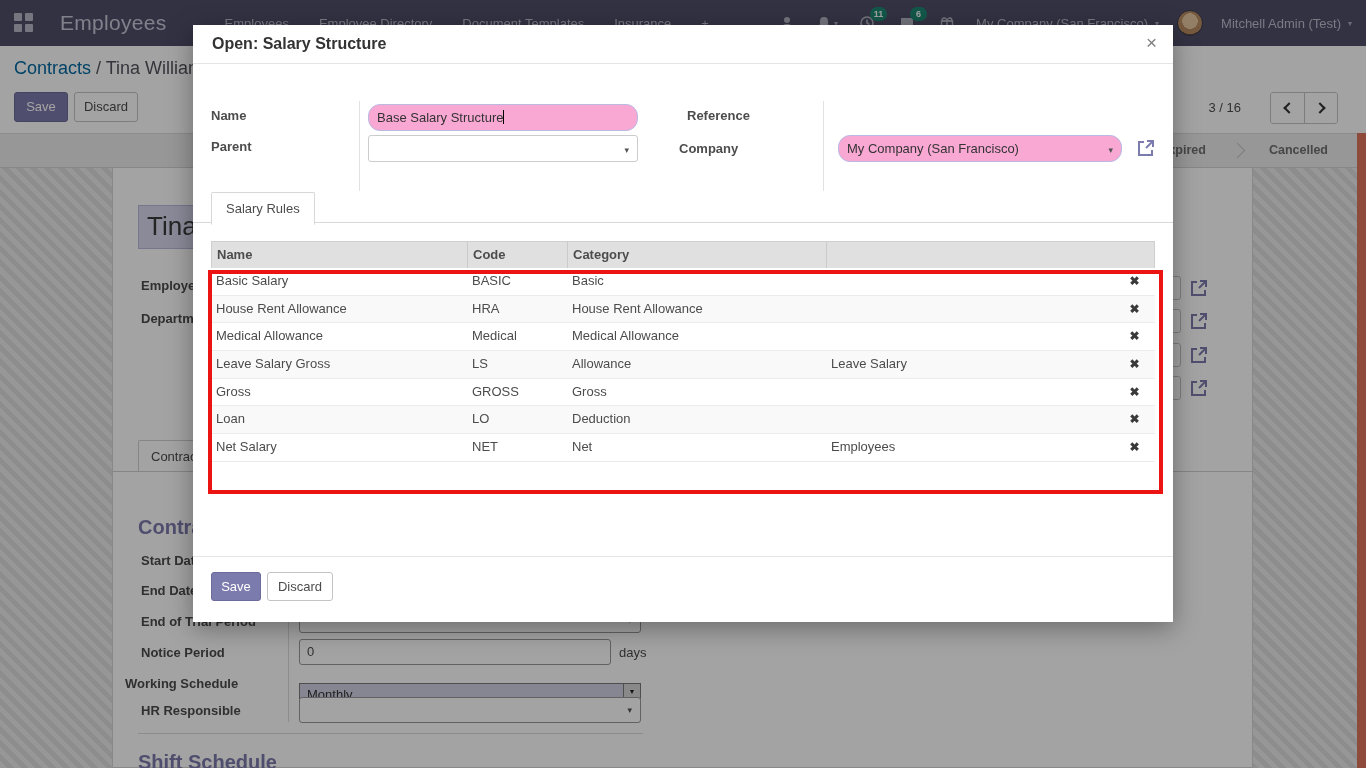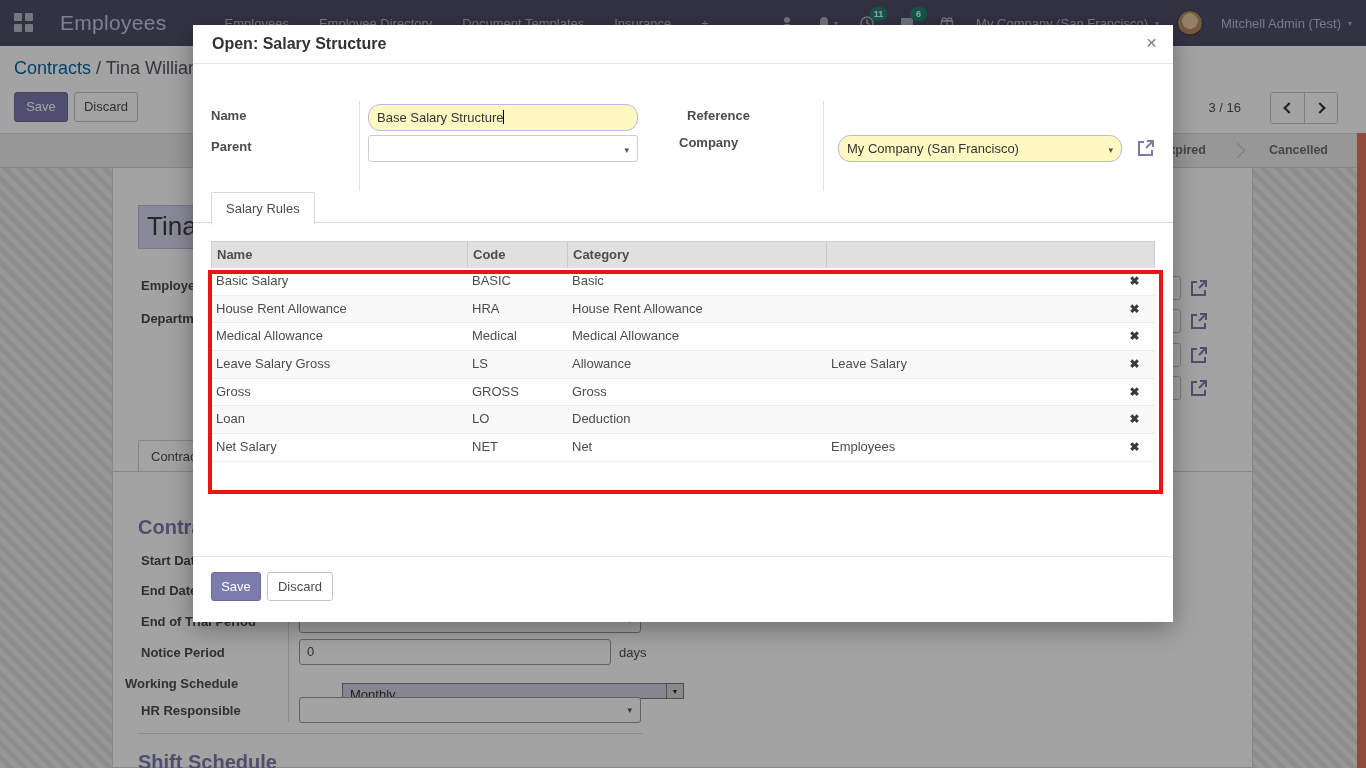--- a/index.html
+++ b/index.html
@@ -73,21 +73,21 @@
 
   
   .modal { position:absolute; left:193px; top:25px; width:980px; height:597px; background:#fff; z-index:50; box-shadow:0 6px 24px rgba(0,0,0,.35); }
   .modal-header { position:relative; height:39px; border-bottom:1px solid #e5e5e5; }
   .modal-title { position:absolute; left:19px; top:10px; font-size:16px; font-weight:bold; color:#333; }
   .modal-close { position:absolute; right:16px; top:8px; font-size:19px; color:#808080; cursor:pointer; line-height:20px; }
 
   .mlabel { position:absolute; font-size:13px; font-weight:bold; color:#4c4c4c; }
   .colsep { position:absolute; top:76px; height:90px; border-left:1px solid #e2e2e2; }
   .minput { position:absolute; height:27px; font-size:13px; color:#333; padding:5px 8px; white-space:nowrap; overflow:hidden; }
-  .minput.hl { background:#fef9c3; border:1px solid #b9b9e2; border-radius:12px; }
+  .minput.hl { background:#f9a8d4; border:1px solid #b9b9e2; border-radius:12px; }
   .minput.plain { background:#fff; border:1px solid #ccc; border-radius:3px; }
   .caret-bar { display:inline-block; width:1px; height:14px; background:#000; vertical-align:-2px; }
   .m-caret { position:absolute; right:8px; top:9px; font-size:9px; color:#555; }
 
   .mtab { position:absolute; left:18px; top:167px; padding:8px 14px; background:#fff; border:1px solid #d8d8d8; border-bottom:1px solid #fff; border-radius:2px 2px 0 0; font-size:13px; color:#4c4c4c; cursor:pointer; z-index:2; }
   .mtabline { position:absolute; left:0; top:197px; width:980px; border-bottom:1px solid #d8d8d8; z-index:1; }
 
   .mtable { position:absolute; left:18px; top:216px; width:944px; }
   .mthead { display:flex; height:27px; background:#e0e0e0; border:1px solid #cfcfcf; border-bottom:none; }
   .mthead .cell { font-weight:bold; color:#4c4c4c; border-right:1px solid #cacaca; }
@@ -237,21 +237,21 @@
       <div class="flabel" style="left:28px; top:477px;">Notice Period</div>
       <div class="flabel" style="left:12px; top:508px;">Working Schedule</div>
       <div class="flabel" style="left:28px; top:535px;">HR Responsible</div>
       <div class="vline"></div>
 
       <div class="bg-input" style="left:186px; top:439px; width:342px; height:26px;">
           <span class="dd-caret">▾</span>
         </div>
       <div class="bg-input" style="left:186px; top:471px; width:312px; height:26px;">0</div>
       <div class="days-suffix" style="left:506px; top:477px;">days</div>
-      <div class="bg-select" style="left:186px; top:515px; width:342px; height:16px;margin-left:43px;">
+      <div class="bg-select" style="left:186px; top:515px; width:342px; height:16px;">
         <span>Monthly</span>
         <span class="sel-btn">▼</span>
       </div>
       <div class="bg-input" style="left:186px; top:529px; width:342px; height:26px;">
           <span class="dd-caret">▾</span>
         </div>
 
       <div class="hline"></div>
       <div class="sec-head" style="left:25px; top:583px;">Shift Schedule</div>
     </div>
@@ -262,21 +262,21 @@
 
   <div class="modal">
     <div class="modal-header">
       <div class="modal-title">Open: Salary Structure</div>
       <div class="modal-close">×</div>
     </div>
 
     <div class="mlabel" style="left:18px; top:83px;">Name</div>
     <div class="mlabel" style="left:18px; top:114px;">Parent</div>
     <div class="mlabel" style="left:486px; top:83px;padding-left:8px;">Reference</div>
-    <div class="mlabel" style="left:486px; top:110px;">Company</div>
+    <div class="mlabel" style="left:486px; top:116px;">Company</div>
     <div class="colsep" style="left:166px;"></div>
     <div class="colsep" style="left:630px;"></div>
 
     <div class="minput hl" style="left:175px; top:79px; width:270px;">
       <span>Base Salary Structure</span><span class="caret-bar"></span>
     </div>
     <div class="minput plain" style="left:175px; top:110px; width:270px;">
       <span></span>
       <span class="m-caret">▾</span>
     </div>

